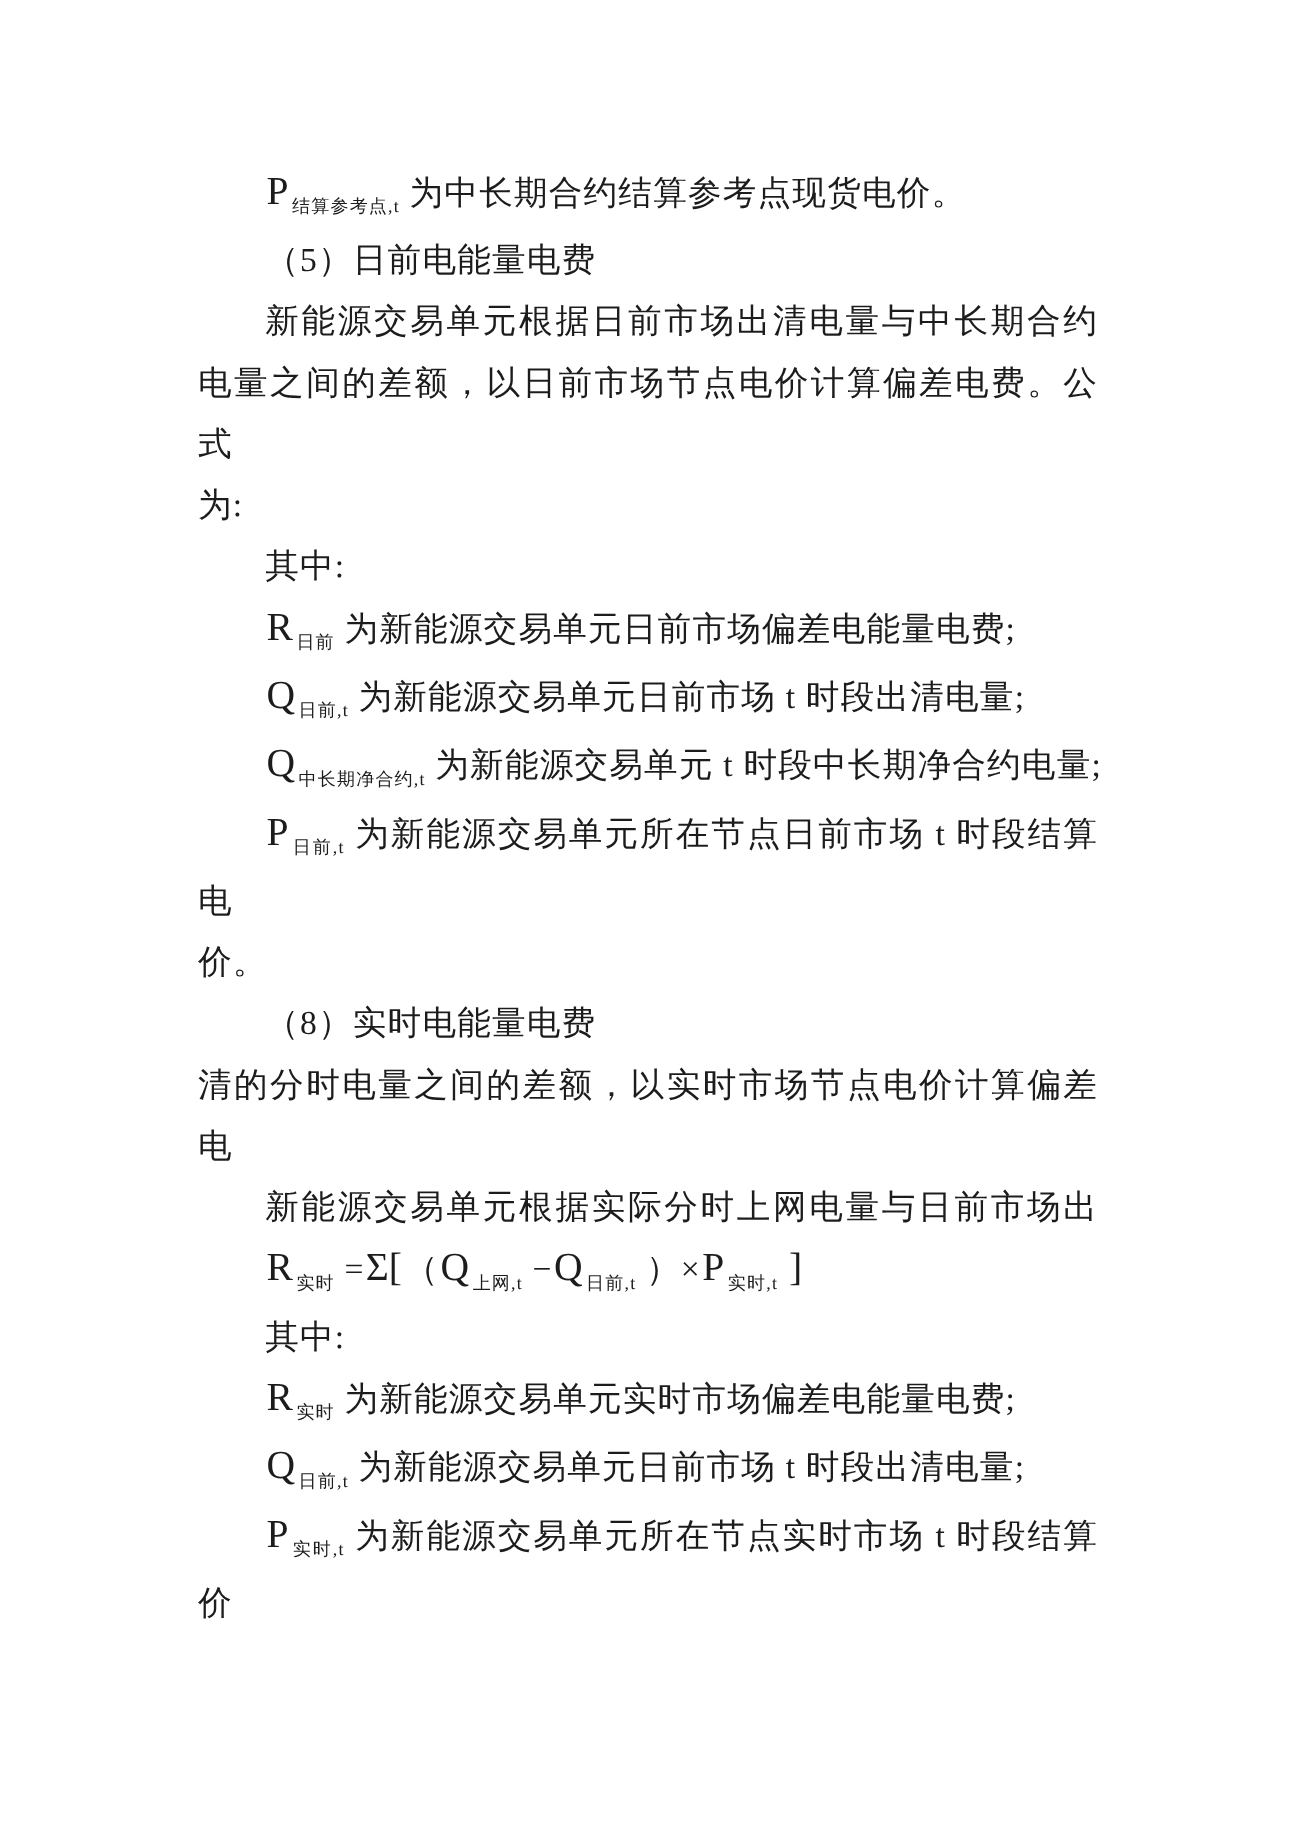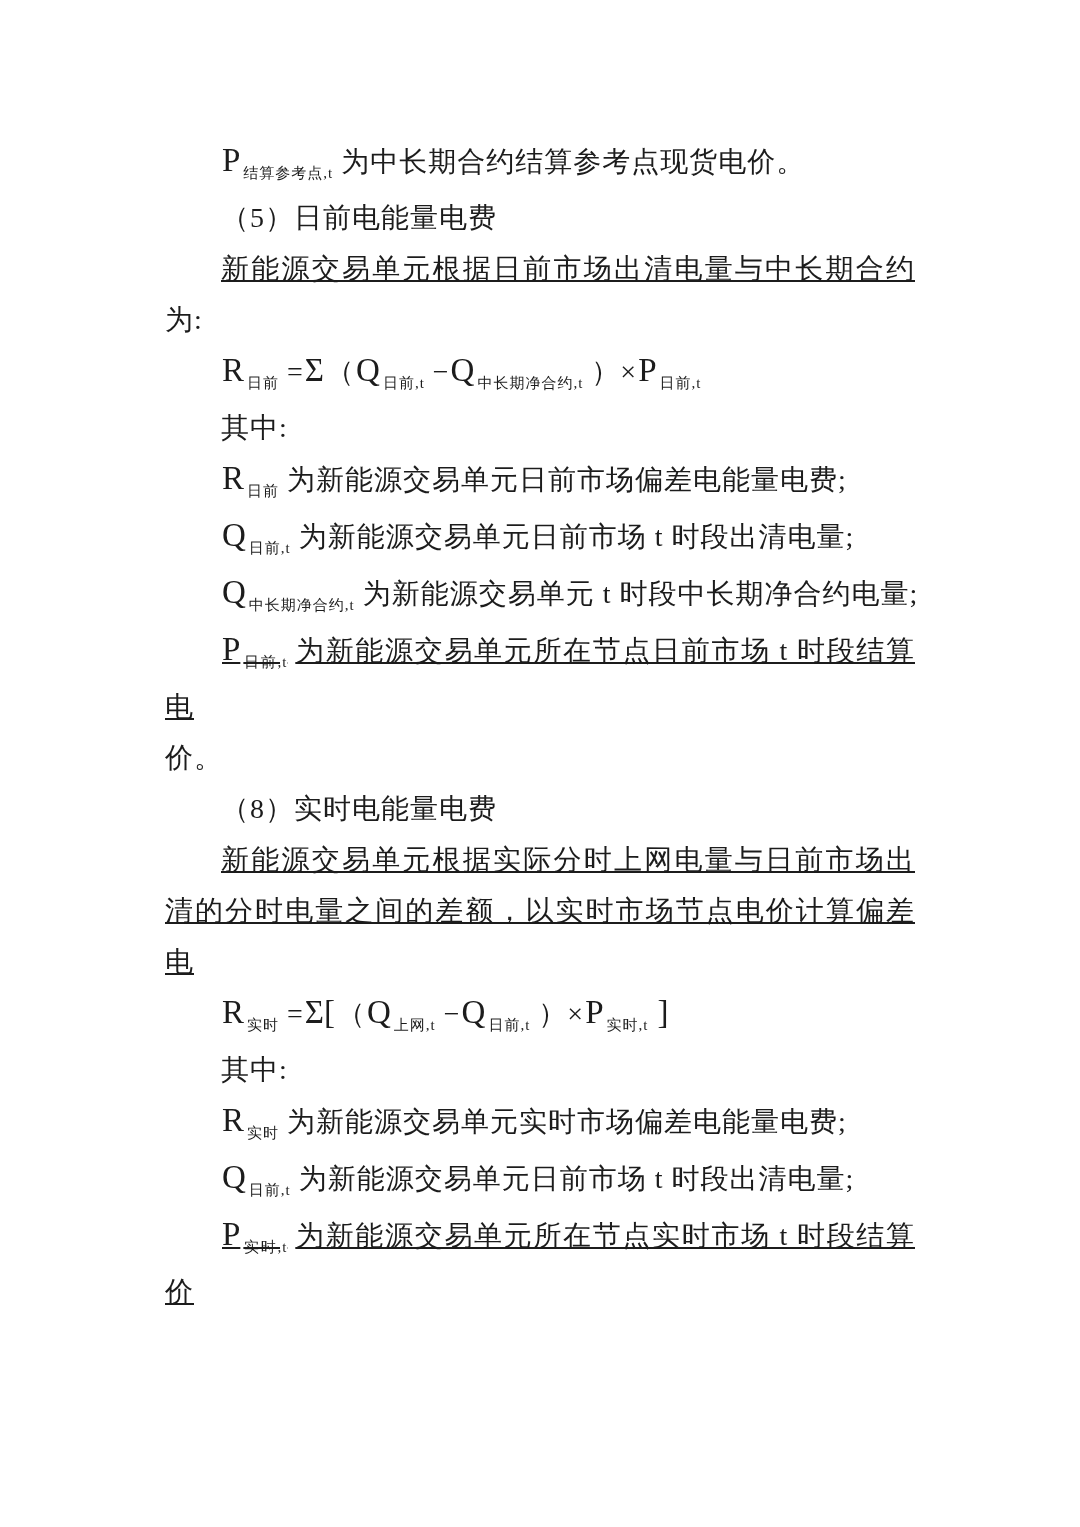--- a/index.html
+++ b/index.html
@@ -27,21 +27,20 @@
     font-size: 28px;
     line-height: 51px;
     letter-spacing: 1px;
     white-space: nowrap;
   }
   .line.indent { text-indent: 56px; }
   .line.justify {
     white-space: normal;
     text-align: justify;
     text-align-last: justify;
-    text-decoration: underline;
   }
   .var {
     font-size: 33px;
     letter-spacing: 0;
     margin: 0 2px 0 1px;
   }
   .sub {
     font-size: 15px;
     letter-spacing: 1px;
     position: relative;
@@ -51,31 +50,31 @@
   .run { }
 </style>
 </head>
 <body>
 
 <div class="page">
   <div class="content" id="doc-lines">
       <p class="line indent"><span class="var">P</span><span class="sub">结算参考点,t</span><span class="run">为中长期合约结算参考点现货电价。</span></p>
       <p class="line indent"><span class="run">（5）日前电能量电费</span></p>
       <p class="line indent justify"><span class="run">新能源交易单元根据日前市场出清电量与中长期合约</span></p>
+      <p class="line justify"><span class="run">电量之间的差额，以日前市场节点电价计算偏差电费。公式</span></p>
       <p class="line"><span class="run">为:</span></p>
-      <p class="line indent"><span class="var">R</span><span class="sub">日前</span><span class="run">=</span><span class="var">Σ</span><span class="run">（</span><span class="var">Q</span><span class="sub">日前,t</span><span class="run">−</span><span class="var">Q</span><span class="sub">中长期净合约,t</span><span class="run">）×</span><span class="var">P</span><span class="sub">日前,t</span></p>
       <p class="line indent"><span class="run">其中:</span></p>
       <p class="line indent"><span class="var">R</span><span class="sub">日前</span><span class="run">为新能源交易单元日前市场偏差电能量电费;</span></p>
       <p class="line indent"><span class="var">Q</span><span class="sub">日前,t</span><span class="run">为新能源交易单元日前市场 t 时段出清电量;</span></p>
       <p class="line indent"><span class="var">Q</span><span class="sub">中长期净合约,t</span><span class="run">为新能源交易单元 t 时段中长期净合约电量;</span></p>
       <p class="line indent justify"><span class="var">P</span><span class="sub">日前,t</span><span class="run">为新能源交易单元所在节点日前市场 t 时段结算电</span></p>
       <p class="line"><span class="run">价。</span></p>
       <p class="line indent"><span class="run">（8）实时电能量电费</span></p>
+      <p class="line justify"><span class="run">清的分时电量之间的差额，以实时市场节点电价计算偏差电</span></p>
       <p class="line indent justify"><span class="run">新能源交易单元根据实际分时上网电量与日前市场出</span></p>
-      <p class="line justify"><span class="run">清的分时电量之间的差额，以实时市场节点电价计算偏差电</span></p>
       <p class="line indent"><span class="var">R</span><span class="sub">实时</span><span class="run">=</span><span class="var">Σ[</span><span class="run">（</span><span class="var">Q</span><span class="sub">上网,t</span><span class="run">−</span><span class="var">Q</span><span class="sub">日前,t</span><span class="run">）×</span><span class="var">P</span><span class="sub">实时,t</span><span class="var">]</span></p>
       <p class="line indent"><span class="run">其中:</span></p>
       <p class="line indent"><span class="var">R</span><span class="sub">实时</span><span class="run">为新能源交易单元实时市场偏差电能量电费;</span></p>
       <p class="line indent"><span class="var">Q</span><span class="sub">日前,t</span><span class="run">为新能源交易单元日前市场 t 时段出清电量;</span></p>
       <p class="line indent justify"><span class="var">P</span><span class="sub">实时,t</span><span class="run">为新能源交易单元所在节点实时市场 t 时段结算价</span></p>
     </div>
 
 </div>
 
 </body></html>

